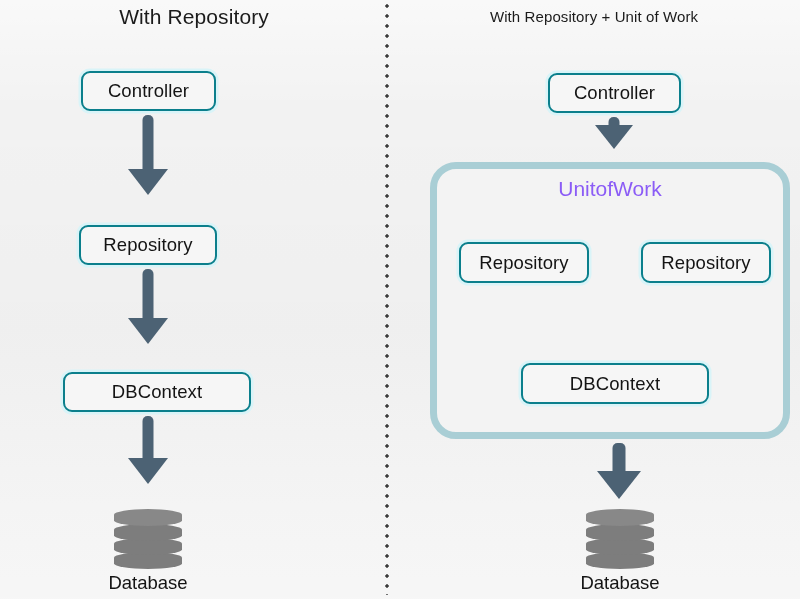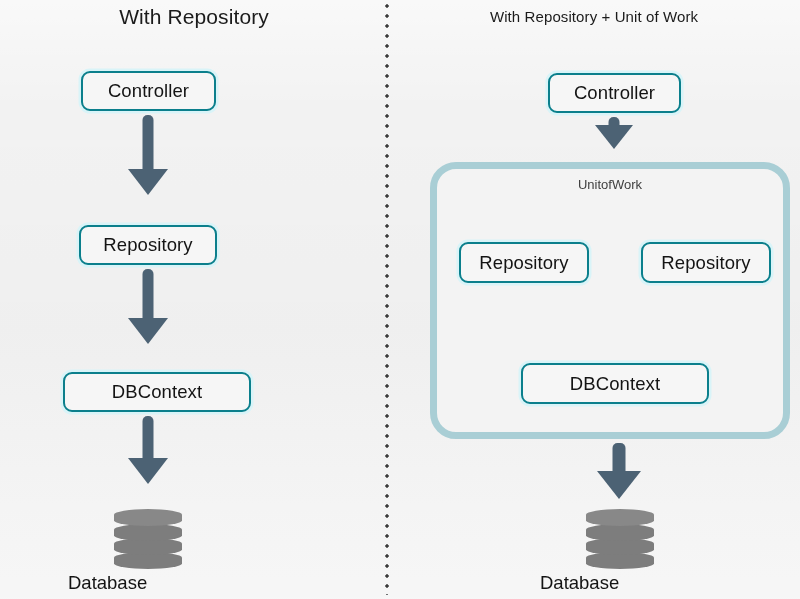--- a/index.html
+++ b/index.html
@@ -106,22 +106,22 @@
     background: #f3f3f3;
     border: 7px solid #a9ced5;
     border-radius: 26px;
   }
   .uow-label {
     position: absolute;
     left: 0;
     top: 8px;
     width: 100%;
     text-align: center;
-    font-size: 13px;
-    color: #404040;
+    font-size: 21px;
+    color: #8b5cf6;
     white-space: nowrap;
   }
 
   
   .arrow {
     position: absolute;
     width: 0;
     height: 0;
   }
   .arrow .shaft {
@@ -183,21 +183,21 @@
     border-radius: 50% / 34%;
   }
   .db .b0 { top: 0px;  background: #888888; }
   .db .b1 { top: 15px; }
   .db .b2 { top: 29px; }
   .db .b3 { top: 43px; }
 
   .db-caption {
     position: absolute;
     width: 160px;
-    text-align: left;
+    text-align: center;
     font-size: 18.5px;
     color: #141414;
     white-space: nowrap;
   }
   .cap-l { left: 68px;  top: 572px; }
   .cap-r { left: 540px; top: 572px; }
 </style>
 </head>
 <body>
 

